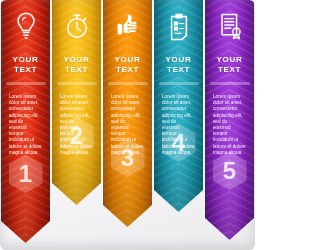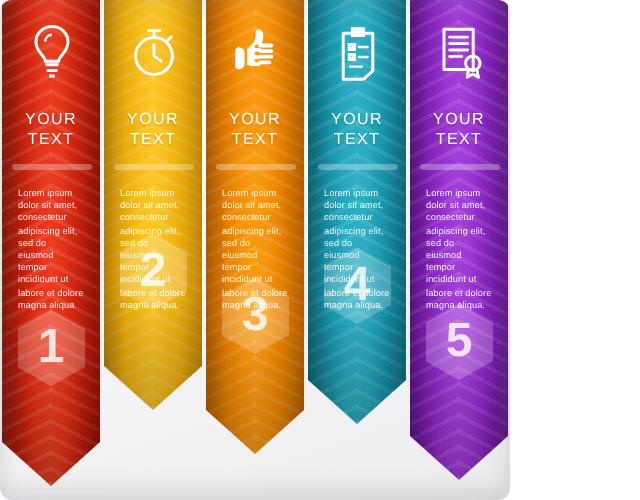--- a/index.html
+++ b/index.html
@@ -61,21 +61,21 @@
     position:absolute;left:0;right:0;bottom:0;height:30%;
     background:linear-gradient(180deg,rgba(0,0,0,0) 0%,rgba(0,0,0,.20) 100%);
   }
 
   .content{position:absolute;left:0;right:0;top:0;text-align:center;color:#fff;}
 
   .icon{height:40px;display:flex;align-items:center;justify-content:center;margin-top:6px;}
   .icon svg{display:block;}
 
   .heading{
-    font-size:8px;font-weight:normal;letter-spacing:.7px;line-height:10px;
+    font-size:8px;font-weight:bold;letter-spacing:.7px;line-height:10px;
     margin-top:9px;text-shadow:0 1px 1px rgba(0,0,0,.14);
   }
   .divider{
     width:40px;height:3px;margin:7px auto 0;border-radius:2px;
     background:rgba(255,255,255,.30);
   }
   .body{
     margin:9px 9px 0;font-size:4.6px;line-height:6.2px;
     text-align:left;color:rgba(255,255,255,.93);
     letter-spacing:.05px;

